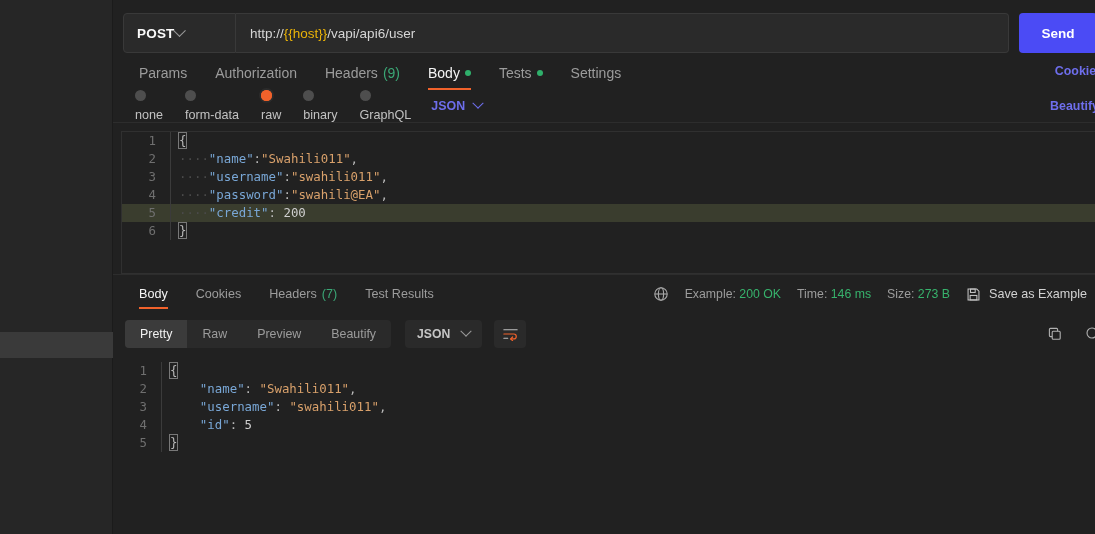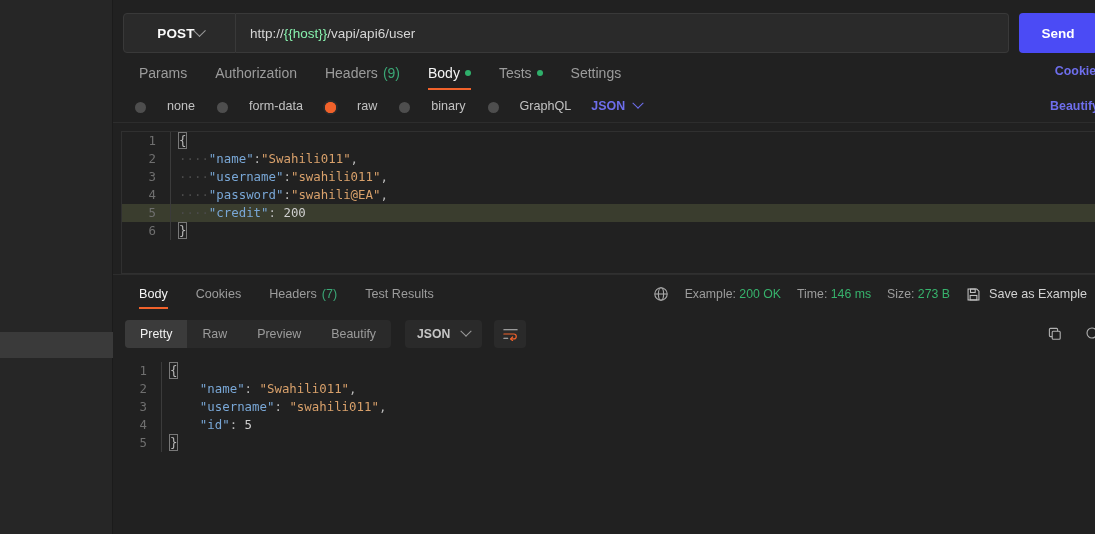--- a/index.html
+++ b/index.html
@@ -22,31 +22,31 @@
   }
 
   
   .main { flex: 1 1 auto; height: 534px; background: #212121; position: relative; display: flex; flex-direction: column; }
 
   
   .urlbar { display: flex; align-items: center; padding: 11px 0 0 10px; height: 55px; }
   .method-box {
     width: 113px; height: 40px; background: #2a2a2a; border: 1px solid #393939;
     border-radius: 4px 0 0 4px; display: flex; align-items: center;
-    justify-content: center; padding: 0 11px 0 13px;
+    justify-content: flex-start; padding: 0 11px 0 13px;
   }
   .method-label { color: #fafafa; font-size: 13.5px; font-weight: bold; letter-spacing: .2px; }
   .chev { width: 9px; height: 9px; border-right: 1.4px solid #9a9a9a; border-bottom: 1.4px solid #9a9a9a;
           transform: rotate(45deg) translate(-2px,-2px); }
   .url-box {
     flex: 0 0 773px; height: 40px; background: #2a2a2a; border: 1px solid #393939; border-left: none;
     border-radius: 0 4px 4px 0; display: flex; align-items: center; padding: 0 14px;
     font-size: 13.5px; color: #d6d6d6;
   }
-  .url-var { color: #86efac; }
+  .url-var { color: #eab308; }
   .send-btn {
     margin-left: 10px; height: 40px; min-width: 78px; background: #4b4bf5; border: none; border-radius: 4px;
     color: #ffffff; font-size: 13.5px; font-weight: bold; font-family: "Liberation Sans", sans-serif;
     display: flex; align-items: center; justify-content: center; padding: 0 20px; cursor: pointer;
   }
 
   
   .req-tabs { display: flex; align-items: flex-end; height: 35px; padding-left: 12px; position: relative; }
   .tab {
     position: relative; height: 35px; display: flex; align-items: center; gap: 5px;
@@ -59,21 +59,21 @@
   .count { color: #3ba776; }
   .dot-green { width: 6px; height: 6px; border-radius: 50%; background: #2fb06b; display: inline-block; }
   .link-blue { color: #6e6eec; font-size: 12.4px; font-weight: bold; cursor: pointer; }
   .cookies-link { position: absolute; right: -6px; top: 9px; }
 
   
   .bodytype-row {
     display: flex; align-items: center; height: 33px; padding-left: 12px; gap: 0; position: relative;
     border-bottom: 1px solid #2d2d2d;
   }
-  .radio-item { display: flex; align-items: flex-end; gap: 21px; padding: 0 12px 0 10px; cursor: pointer; }
+  .radio-item { display: flex; align-items: flex-start; gap: 7px; padding: 0 12px 0 10px; cursor: pointer; flex-direction: column; }
   .radio { width: 11px; height: 11px; border-radius: 50%; background: #4e4e4e; flex: 0 0 11px; }
   .radio.sel { background: #f1622b; box-shadow: inset 0 0 0 2.5px #f1622b, 0 0 0 2px #2b2b2b; }
   .radio-label { color: #c2c2c2; font-size: 12.6px; }
   .json-select { display: flex; align-items: center; gap: 9px; padding-left: 8px; cursor: pointer; }
   .json-select .lbl { color: #6e6eec; font-size: 12.4px; font-weight: bold; }
   .chev-blue { width: 8px; height: 8px; border-right: 1.4px solid #6e6eec; border-bottom: 1.4px solid #6e6eec;
                transform: rotate(45deg) translate(-2px,-2px); }
   .beautify-link { position: absolute; right: -2px; top: 9px; }
 
   

